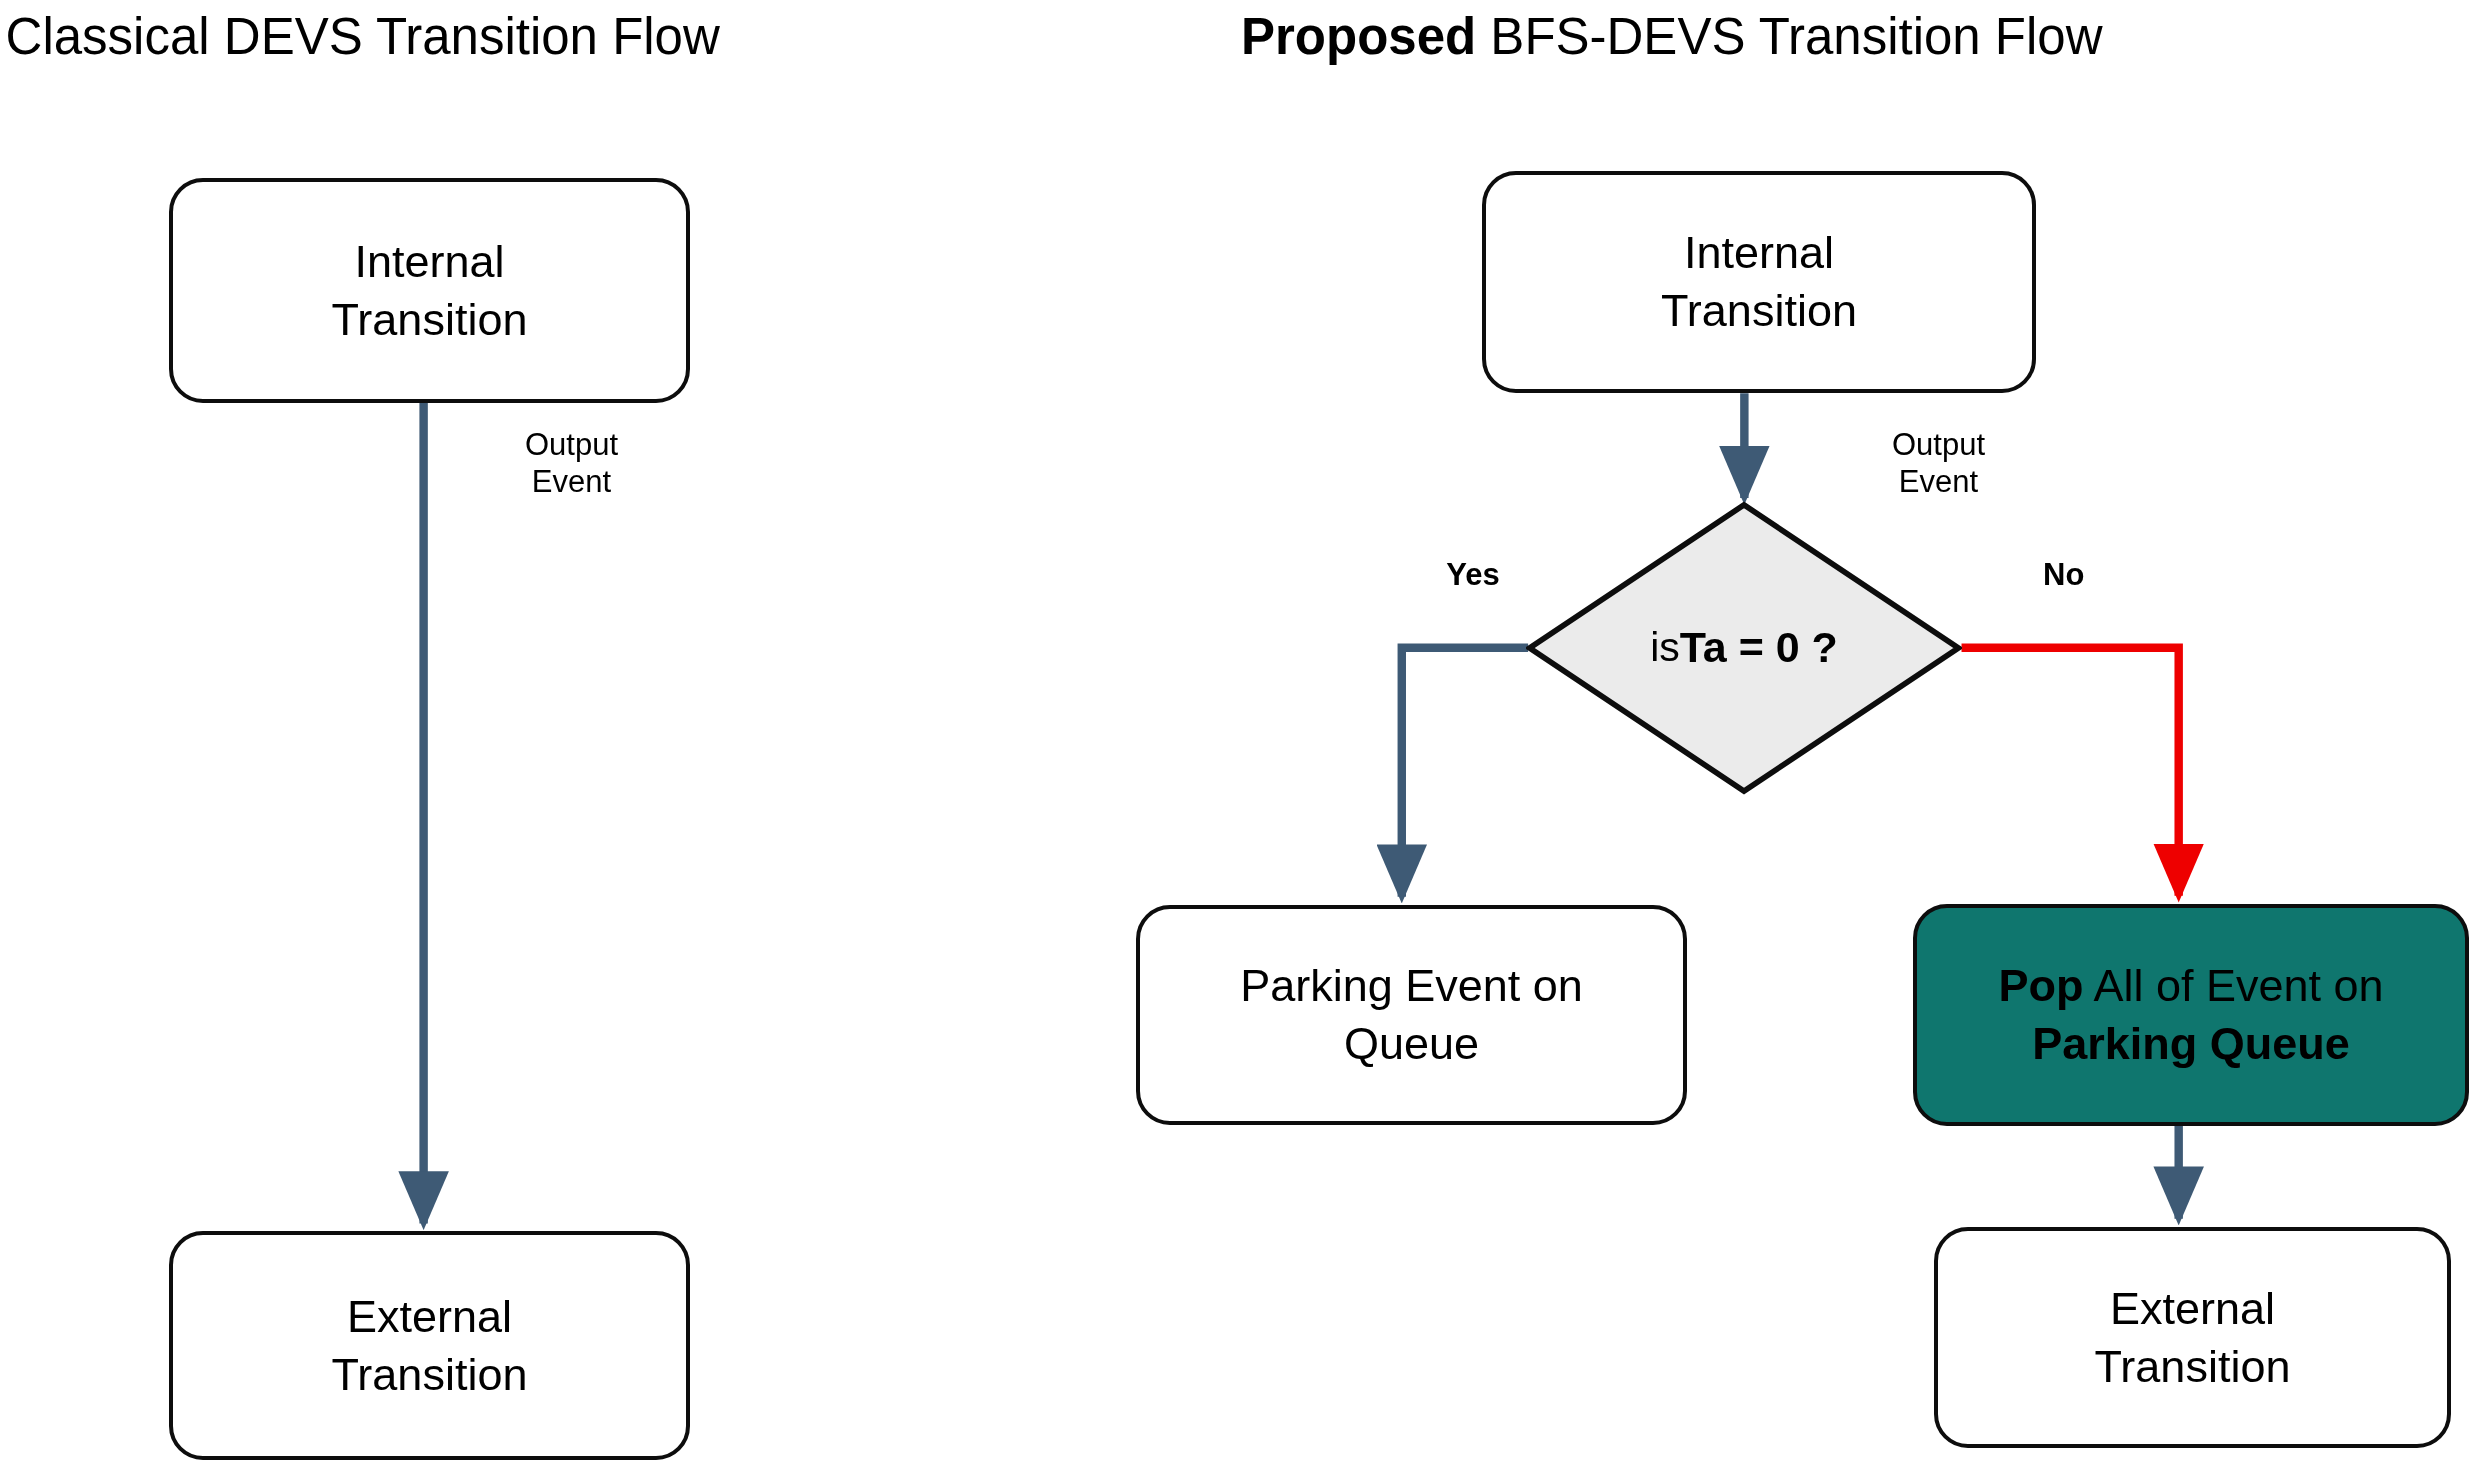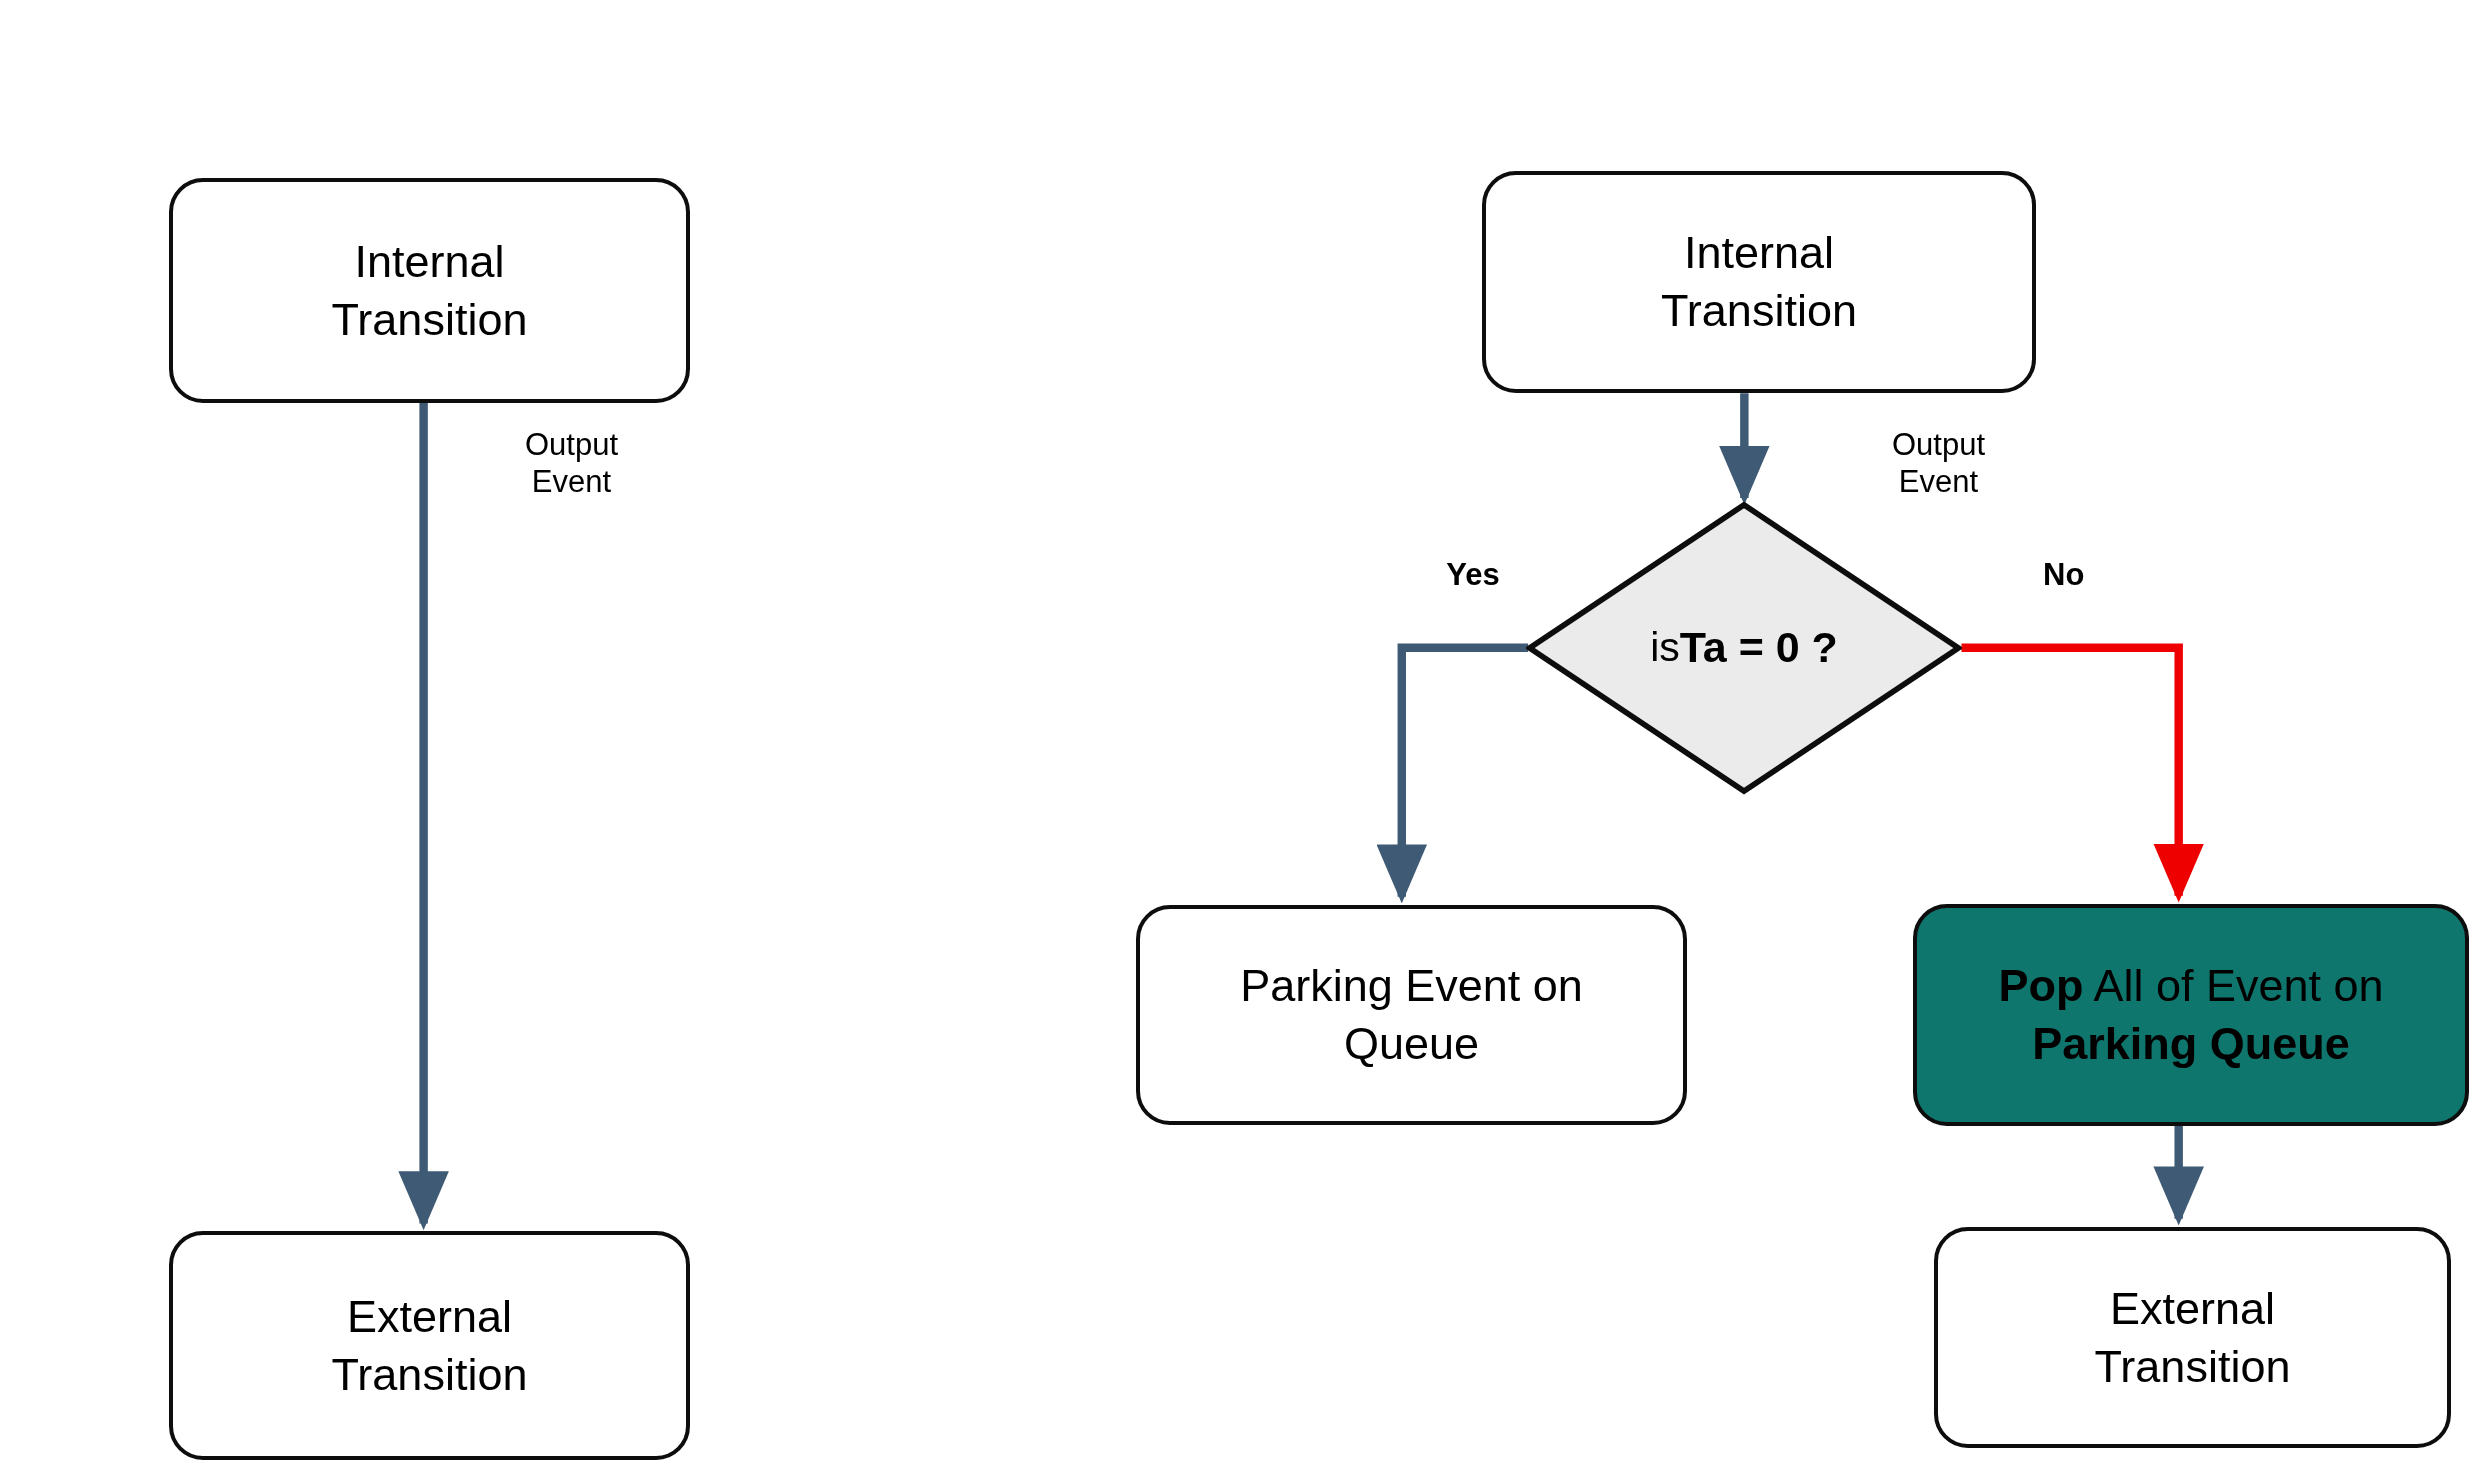--- a/index.html
+++ b/index.html
@@ -81,21 +81,27 @@
     line-height: 1.2;
     white-space: nowrap;
   }
   .edge-label.bold { font-weight: bold; }
 </style>
 </head>
 <body>
 
 <div id="canvas">
 
+  <div class="title" style="left:5.6px; top:9.4px;">
+    <span>Classical DEVS Transition Flow</span>
+  </div>
 
+  <div class="title" style="left:1241px; top:9.4px;">
+    <span class="bold">Proposed</span><span> BFS-DEVS Transition Flow</span>
+  </div>
 
   <svg class="edges" viewBox="0 0 2643 1579">
     <defs>
       <marker id="arrow-blue" markerWidth="7" markerHeight="6" refX="6.2" refY="3" orient="auto" markerUnits="strokeWidth">
         <path d="M0,0 L7,3 L0,6 z" fill="#3e5a75"></path>
       </marker>
       <marker id="arrow-red" markerWidth="7" markerHeight="6" refX="6.2" refY="3" orient="auto" markerUnits="strokeWidth">
         <path d="M0,0 L7,3 L0,6 z" fill="#ee0000"></path>
       </marker>
     </defs>

